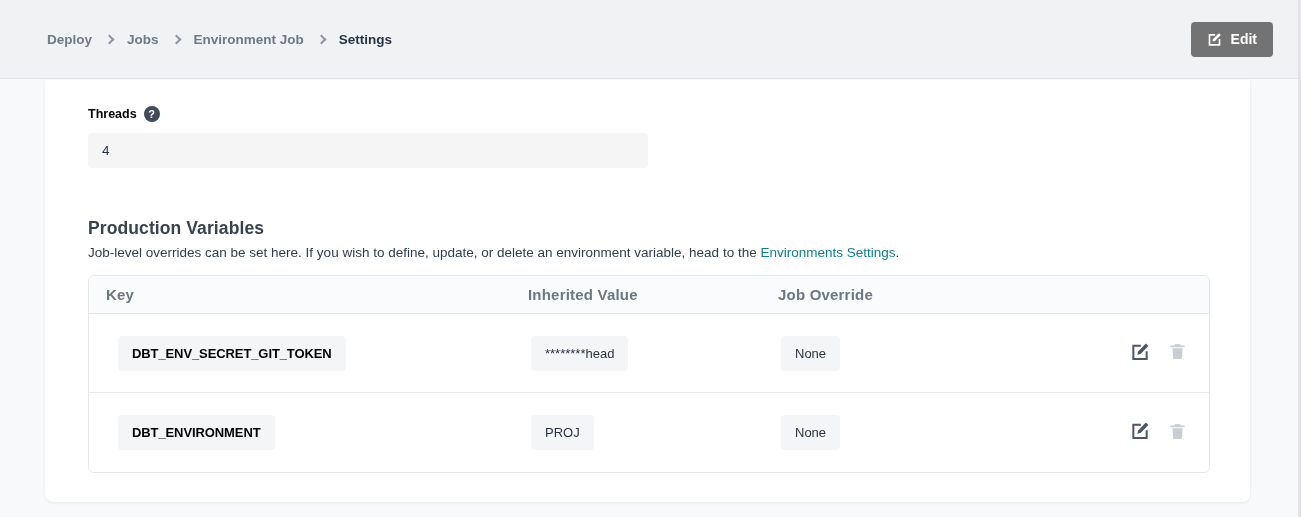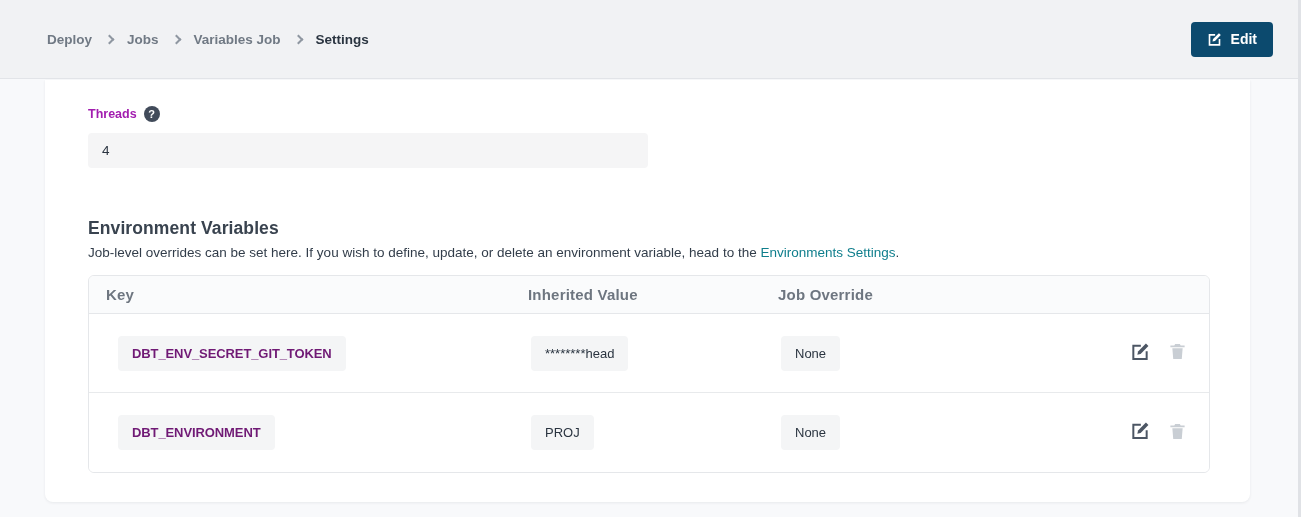--- a/index.html
+++ b/index.html
@@ -27,39 +27,39 @@
   }
   .crumb.current { color:#2a3440; cursor:default; }
   .crumb-sep {
     width:7px; height:7px;
     border-right:2px solid #8f97a1; border-top:2px solid #8f97a1;
     transform:rotate(45deg); display:inline-block; margin-top:1px;
   }
   .edit-btn {
     display:flex; align-items:center; gap:9px;
     height:35px; padding:0 16px;
-    background:#0c4a6e; color:#ffffff;
+    background:#737373; color:#ffffff;
     border:none; border-radius:4px;
     font-family:"Liberation Sans", sans-serif;
     font-size:14px; font-weight:bold; cursor:pointer;
   }
   .edit-btn svg { display:block; }
 
   
   .card {
     position:absolute; top:80px; left:45px;
     width:1205px; height:422px;
     background:#ffffff;
     border-radius:0 0 8px 8px;
     box-shadow:0 1px 3px rgba(20,30,40,.07);
     padding:26px 42px 0 43px;
   }
 
   .field-label-row { display:flex; align-items:center; gap:7px; }
-  .field-label { font-size:12.5px; font-weight:bold; color:#a21caf; }
+  .field-label { font-size:12.5px; font-weight:bold; color:#000000; }
   .help-icon {
     width:16px; height:16px; border-radius:50%;
     background:#414b5a; color:#fff;
     display:inline-flex; align-items:center; justify-content:center;
     font-size:11px; font-weight:bold; cursor:pointer;
   }
   .help-icon::after { content:"?"; }
   .text-input {
     margin-top:11px; display:block;
     width:560px; height:35px;
@@ -90,21 +90,21 @@
     text-align:left; padding-left:17px; letter-spacing:.2px;
   }
   .env-table td { height:79px; vertical-align:middle; background:#fff; }
   .row-a td { border-bottom:1px solid #e8eaec; }
   td.c-key { padding-left:29px; }
   td.c-val, td.c-ovr { padding-left:20px; }
   .pill {
     display:inline-block; background:#f4f5f6; border-radius:4px;
     padding:10px 14px; font-size:13px; color:#2a3440;
   }
-  .pill.key { font-weight:bold; color:#701a75; letter-spacing:-.1px; }
+  .pill.key { font-weight:bold; color:#000000; letter-spacing:-.1px; }
   td.c-act { text-align:right; padding-right:22px; white-space:nowrap; }
   .icon-btn {
     display:inline-block; background:none; border:none; cursor:pointer;
     padding:0; margin-left:14px; vertical-align:middle;
   }
   .icon-edit { color:#4c5664; }
   .icon-trash { color:#c9ced4; }
 
   .scroll-edge {
     position:absolute; top:0; right:0; width:3px; height:100%;
@@ -115,21 +115,21 @@
 <body>
 
 <div class="page">
 
   <div class="topbar">
     <nav class="breadcrumb">
       <a class="crumb">Deploy</a>
       <span class="crumb-sep"></span>
       <a class="crumb">Jobs</a>
       <span class="crumb-sep"></span>
-      <a class="crumb">Variables Job</a>
+      <a class="crumb">Environment Job</a>
       <span class="crumb-sep"></span>
       <span class="crumb current">Settings</span>
     </nav>
     <button class="edit-btn">
       <span>
         <svg width="15" height="15" viewBox="0 0 24 24" fill="none">
           <path d="M13 4.5H4v16h16v-9.5" stroke="#ffffff" stroke-width="2.6" fill="none"></path>
           <path d="M19.1 1.9l3 3-9.4 9.4-3.9.9.9-3.9z" fill="#ffffff"></path>
         </svg>
       </span>
@@ -138,21 +138,21 @@
   </div>
 
   <div class="card">
 
     <div class="field-label-row">
       <span class="field-label">Threads</span>
       <span class="help-icon"></span>
     </div>
     <input class="text-input" type="text" readonly="" value="4" style="">
 
-    <h2 class="section-title">Environment Variables</h2>
+    <h2 class="section-title">Production Variables</h2>
     <p class="section-desc"><span>Job-level overrides can be set here. If you wish to define, update, or delete an environment variable, head to the </span><a>Environments Settings</a><span>.</span></p>
 
     <table class="env-table">
       <colgroup>
           <col style="width:422px">
           <col style="width:250px">
           <col style="width:250px">
           <col style="width:198px">
         </colgroup>
       <thead>

